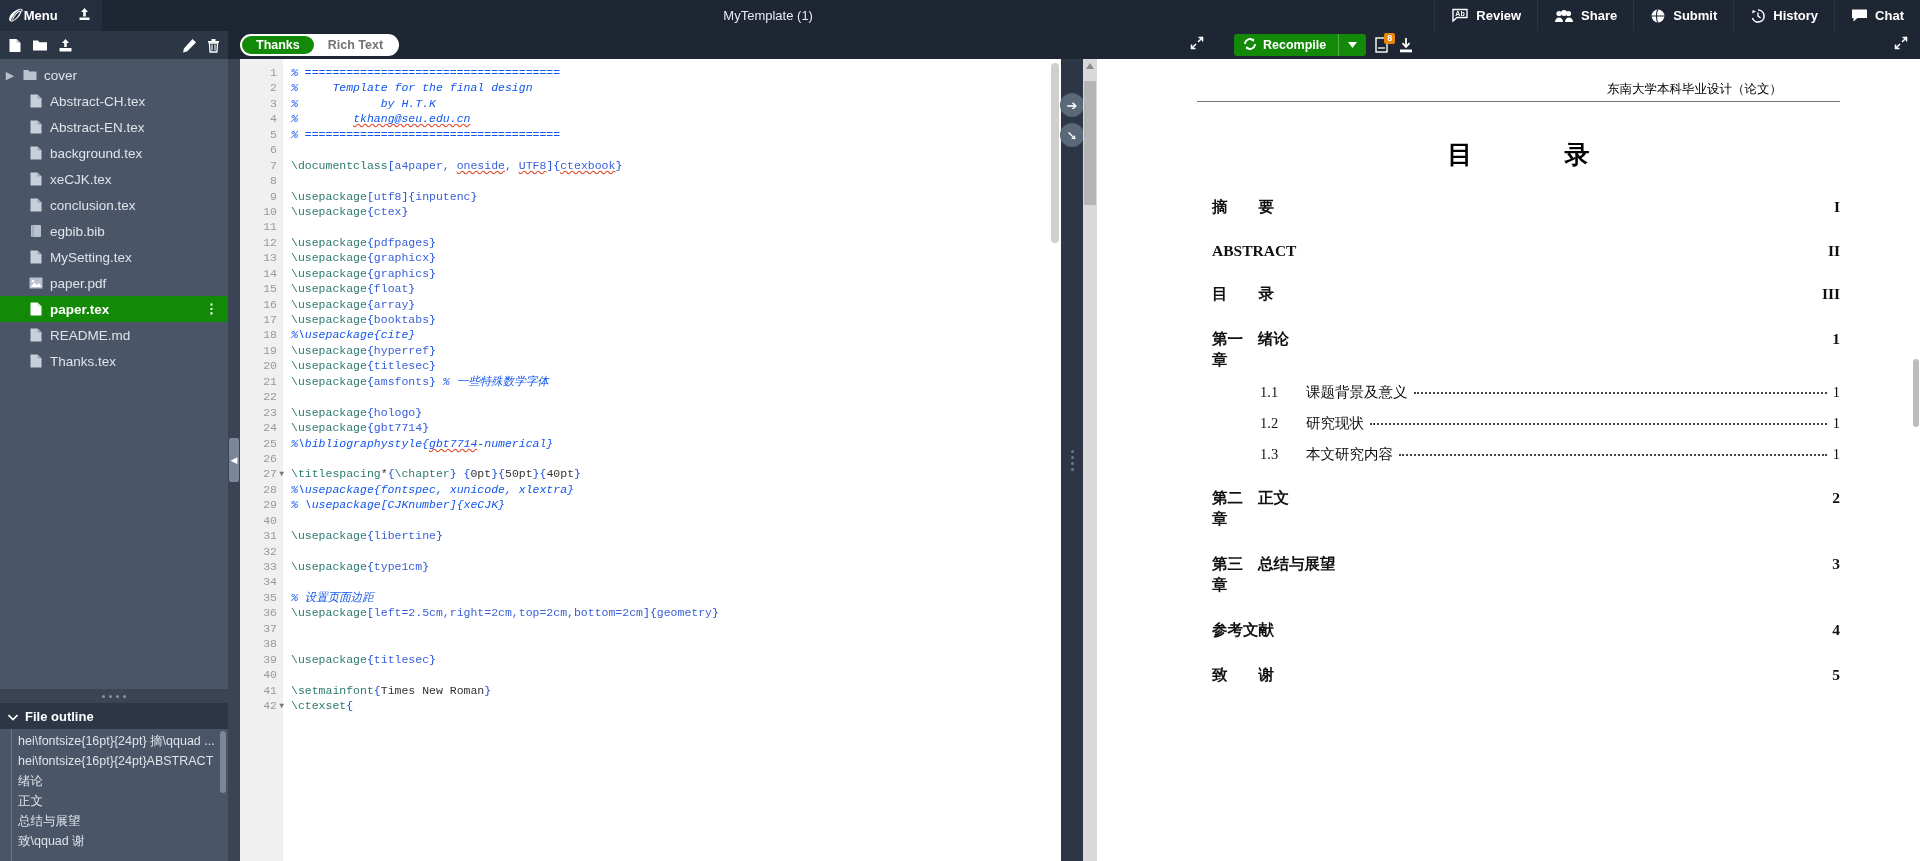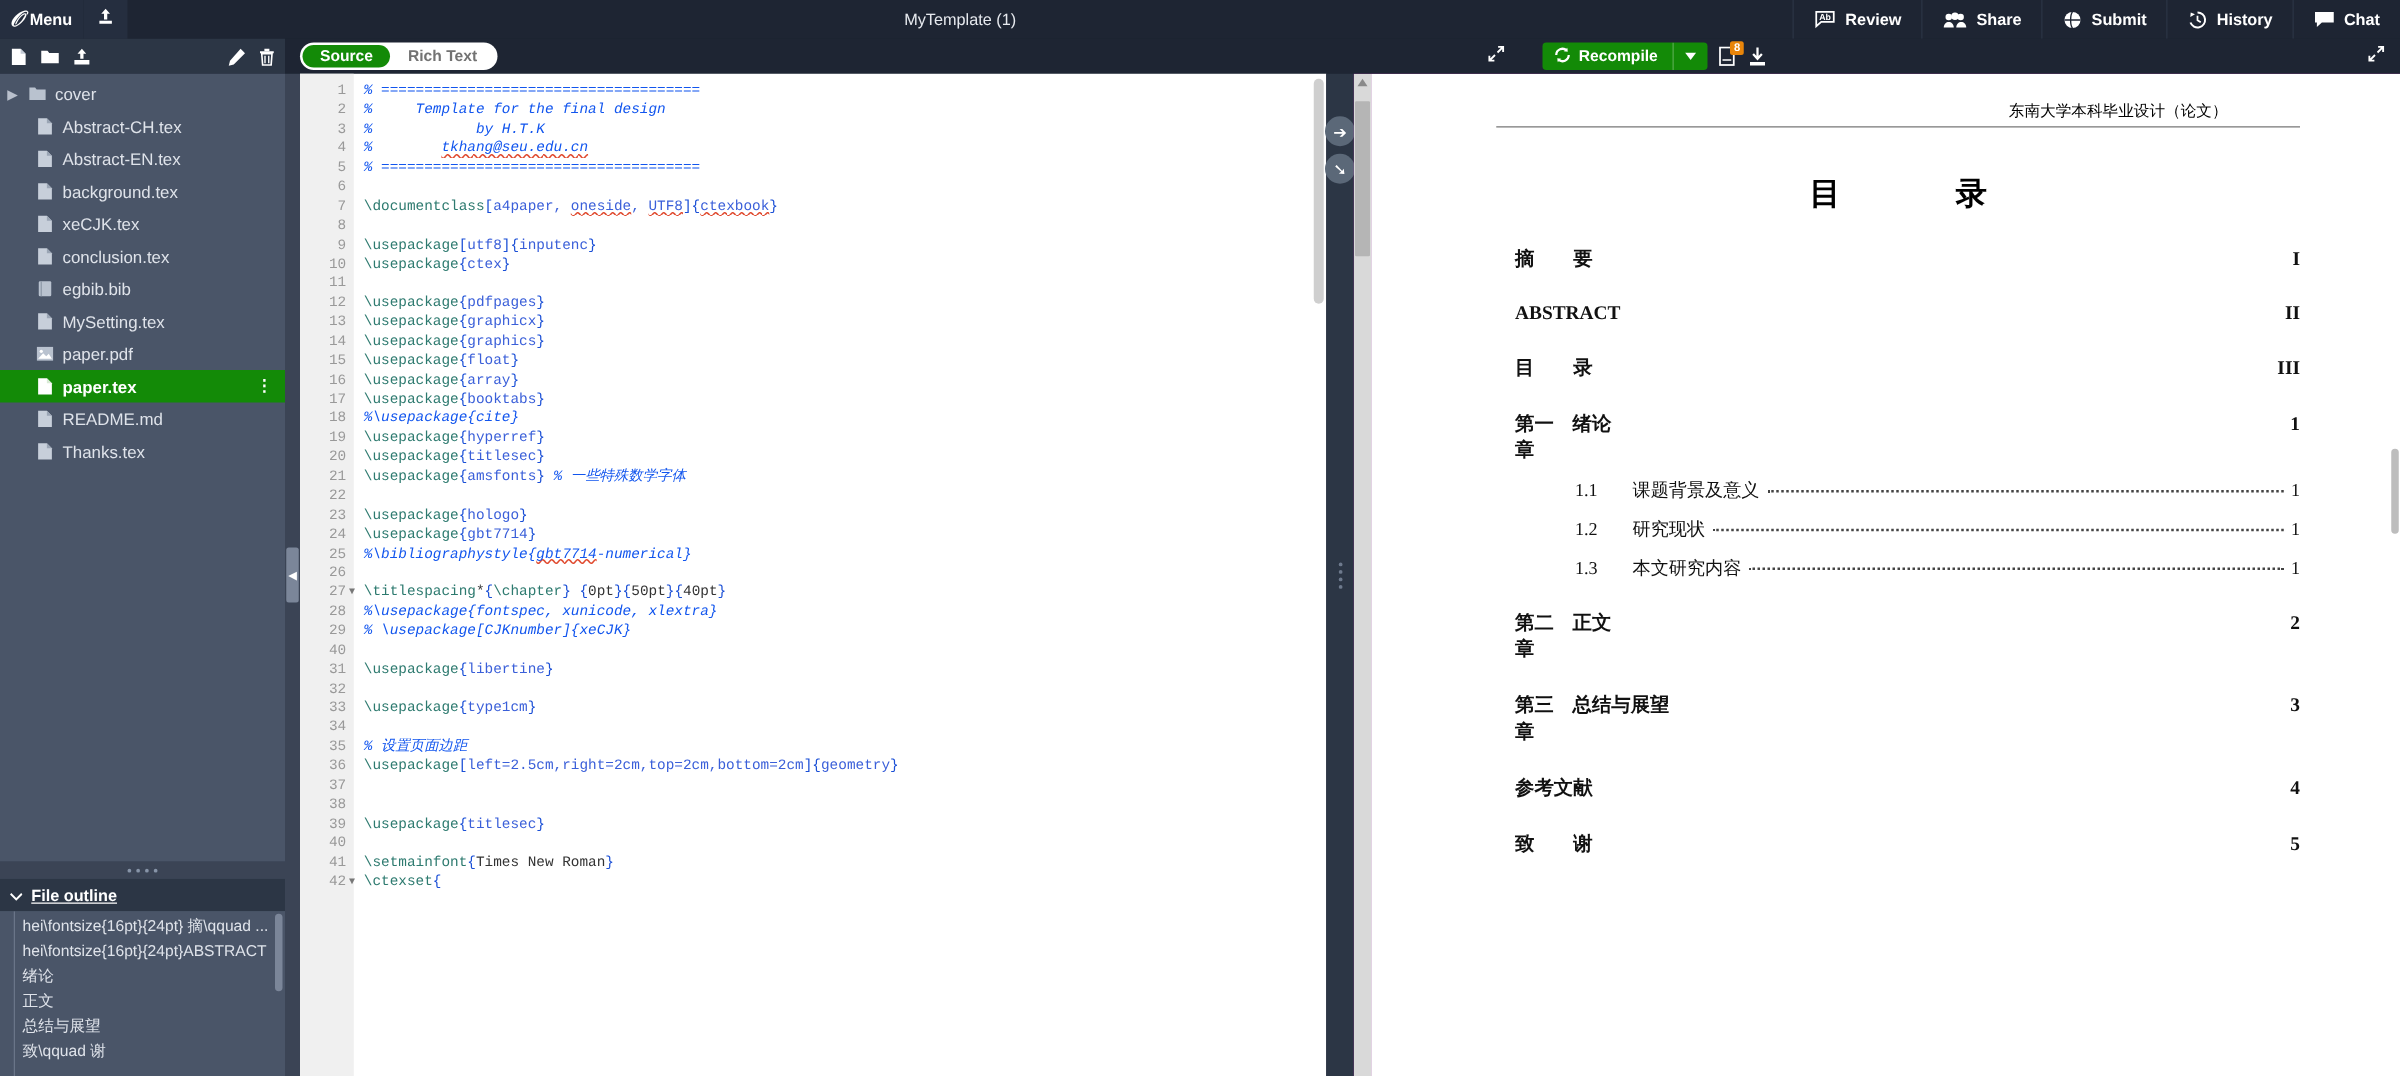--- a/index.html
+++ b/index.html
@@ -117,21 +117,20 @@
     height: 14px; background: #3b4455;
     display: flex; align-items: center; justify-content: center; gap: 4px;
     cursor: ns-resize;
   }
   .drag-dots i { width: 3px; height: 3px; background: #8794a8; border-radius: 50%; display: block; }
 
   .outline-head {
     height: 26px; background: #2c3645; display: flex; align-items: center;
     gap: 7px; padding-left: 8px; font-size: 13px; font-weight: 700; color: #fff;
     cursor: pointer;
-    text-decoration: underline;
   }
   .outline-body { flex: 0 0 132px; background: #4a5568; position: relative; overflow: hidden; padding-top: 2px; }
   .outline-item {
     height: 20px; display: flex; align-items: center;
     padding-left: 18px; font-size: 12.5px; color: #dfe3ea; cursor: pointer;
     white-space: nowrap; overflow: hidden;
   }
   .outline-body::before {
     content: ""; position: absolute; left: 11px; top: 0; bottom: 0; width: 1px; background: #6a7588;
   }
@@ -190,21 +189,21 @@
   .sync-btn {
     position: absolute; left: 50%; transform: translateX(-50%);
     width: 24px; height: 24px; border-radius: 50%; background: #5b6878;
     color: #fff; display: flex; align-items: center; justify-content: center;
     font-size: 13px; cursor: pointer;
   }
   .sync-fwd { top: 34px; }
   .sync-back { top: 64px; }
 
   
-  .preview { flex: 1; background: #701a75; position: relative; min-width: 0; overflow: hidden; padding-left: 16px; }
+  .preview { flex: 1; background: #4d7c0f; position: relative; min-width: 0; overflow: hidden; padding-left: 16px; }
   .pdf-scrollbar-outer {
     position: absolute; left: 0; top: 0; bottom: 0; width: 14px; background: #d9d9d9;
   }
   .pdf-scrollbar-thumb {
     position: absolute; left: 1px; top: 22px; width: 12px; height: 124px;
     background: #b5b5b5; border-radius: 1px;
   }
   .pdf-scroll-up {
     position: absolute; left: 3px; top: 4px; width: 0; height: 0;
     border-left: 4px solid transparent; border-right: 4px solid transparent;
@@ -347,21 +346,21 @@
             <path d="M1 3h11v1.6H1z" fill="#fff"></path>
             <path d="M4.5 1h4v2h-4z" fill="#fff"></path>
             <path d="M2.4 5h8.2l-.7 9H3.1z" fill="none" stroke="#fff" stroke-width="1.3"></path>
             <path d="M5 6.5v6M8 6.5v6" stroke="#fff" stroke-width="1.1"></path>
           </svg>
       </span>
     </div>
 
     <div class="row2-mid">
       <div class="toggle-wrap">
-        <div class="toggle-opt active">Source</div>
+        <div class="toggle-opt active">Thanks</div>
         <div class="toggle-opt">Rich Text</div>
       </div>
       <span class="expand-ic">
         <svg width="14" height="14" viewBox="0 0 14 14">
             <path d="M8.5 1.5h4v4M12.5 1.5 L8 6M5.5 12.5h-4v-4M1.5 12.5 L6 8" stroke="#fff" stroke-width="1.5" fill="none"></path>
           </svg>
       </span>
     </div>
 
     <div class="row2-right">

